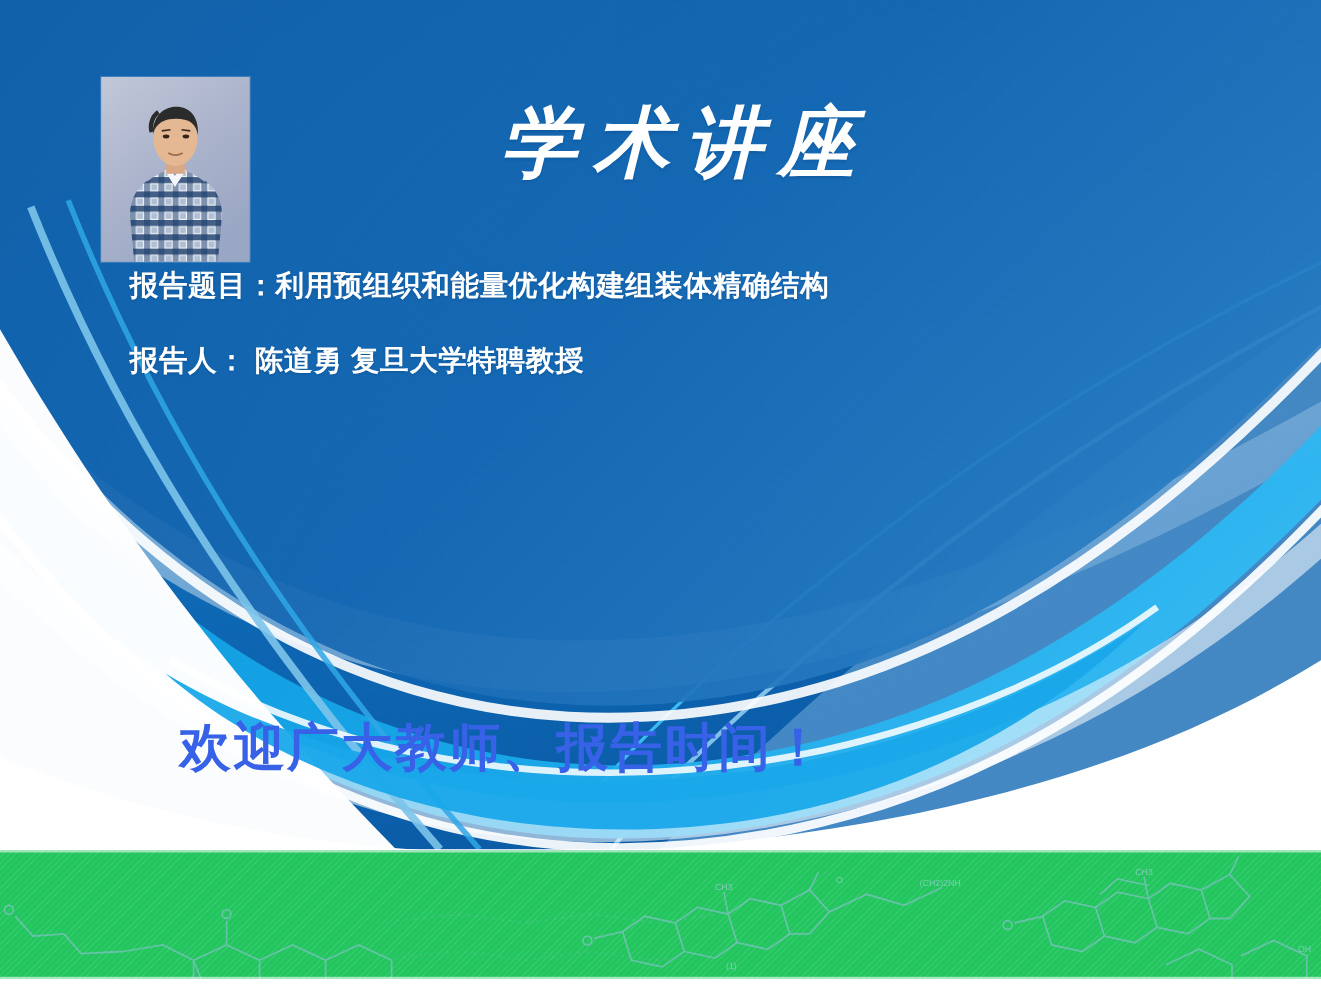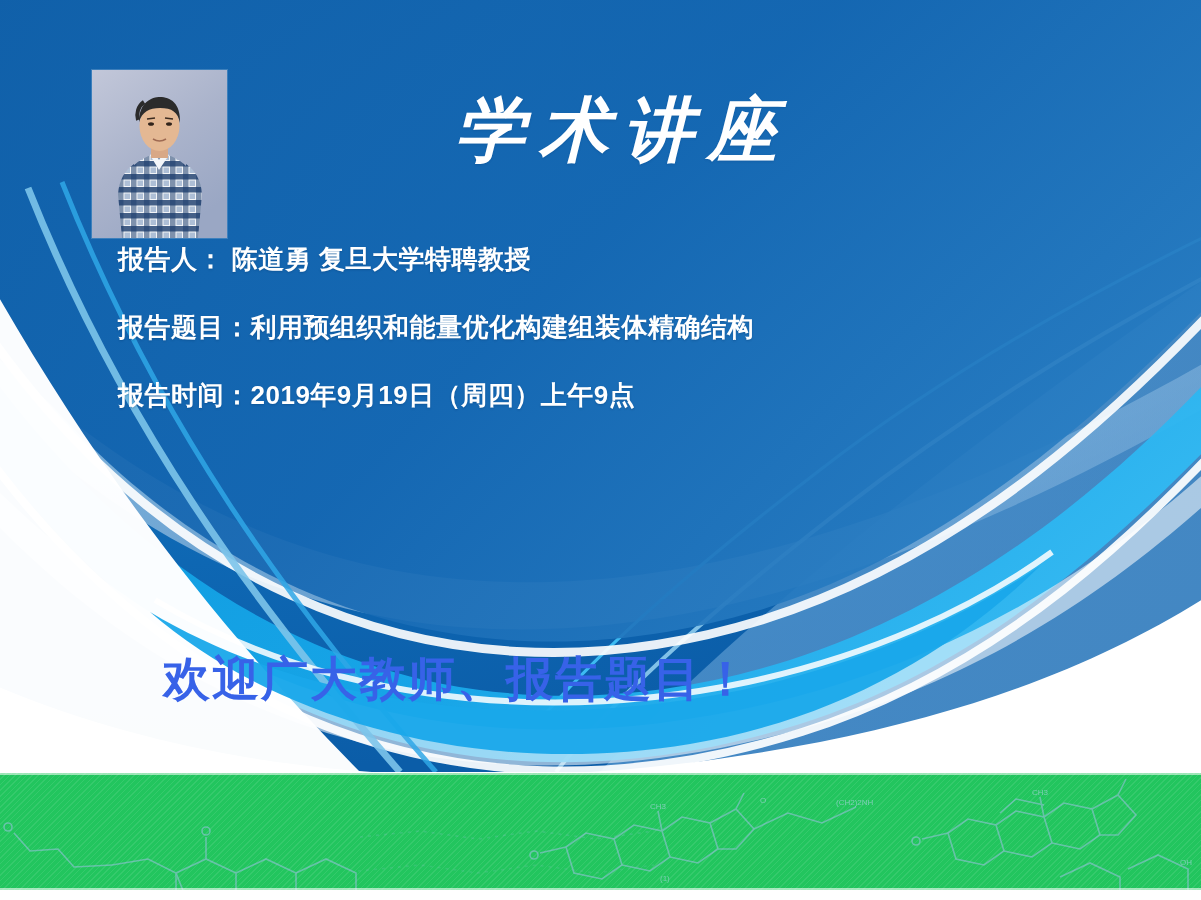--- a/index.html
+++ b/index.html
@@ -268,20 +268,19 @@
 
         <path d="M 30 168 L 26 124 C 27 110, 33 100, 42 94 L 44 168 Z" fill="url(#plaid)"></path>
         <path d="M 106 168 L 110 124 C 109 110, 103 100, 94 94 L 92 168 Z" fill="url(#plaid)"></path>
       </g>
     </svg>
   </div>
 
   <div class="headline">学术讲座</div>
 
   <div class="info">
+    <div class="info-line">报告题目：利用预组织和能量优化构建组装体精确结构</div>
     <div class="info-line">报告人：   陈道勇   复旦大学特聘教授</div>
-    <div class="info-line">报告题目：利用预组织和能量优化构建组装体精确结构</div>
-    <div class="info-line">报告时间：2019年9月19日（周四）上午9点</div>
   </div>
 
-  <div class="welcome">欢迎广大教师、报告题目！</div>
+  <div class="welcome">欢迎广大教师、报告时间！</div>
 
 </div>
 
 </body></html>

